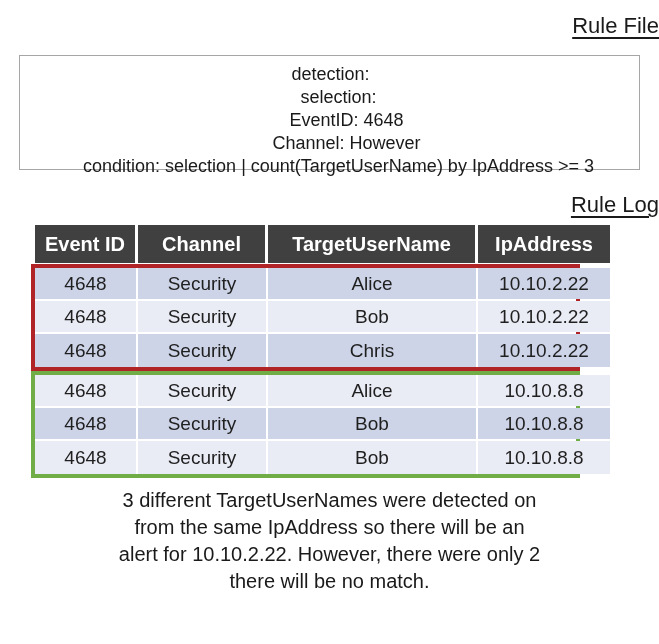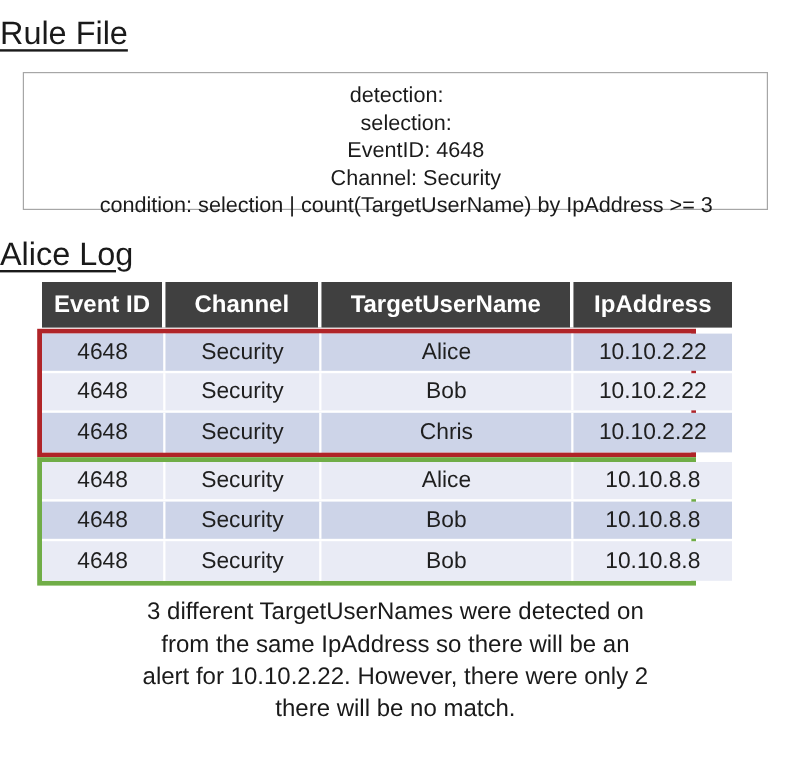--- a/index.html
+++ b/index.html
@@ -5,22 +5,22 @@
   html, body { margin: 0; padding: 0; background: #ffffff; }
   body {
     width: 659px; height: 644px;
     font-family: "Liberation Sans", sans-serif;
     color: #000;
     overflow: hidden;
   }
   .figure-root { width: 659px; height: 644px; position: relative; }
 
   .section-title {
-    text-align: left;
-    font-size: 27px;
+    text-align: right;
+    font-size: 22px;
     color: #1a1a1a;
     text-decoration: underline;
     text-underline-offset: 4px;
   }
   .rule-title { padding-top: 13px; }
 
   .rule-box {
     margin: 16px 19px 0 19px;
     border: 1px solid #A6A6A6;
     padding: 7px 10px 8px 12px;
@@ -89,25 +89,25 @@
 <body>
 
 <div class="figure-root">
 
   <div class="section-title rule-title">Rule File</div>
 
   <div class="rule-box">
     <div class="rule-line indent-0">detection:</div>
     <div class="rule-line indent-1">selection:</div>
     <div class="rule-line indent-2">EventID: 4648</div>
-    <div class="rule-line indent-2">Channel: Security</div>
+    <div class="rule-line indent-2">Channel: However</div>
     <div class="rule-line indent-1">condition: selection | count(TargetUserName) by IpAddress &gt;= 3</div>
   </div>
 
-  <div class="section-title log-title">Alice Log</div>
+  <div class="section-title log-title">Rule Log</div>
 
   <div class="event-table">
 
     <div class="trow header-row">
       <div class="hcell">Event ID</div>
       <div class="hcell">Channel</div>
       <div class="hcell">TargetUserName</div>
       <div class="hcell">IpAddress</div>
     </div>
 

